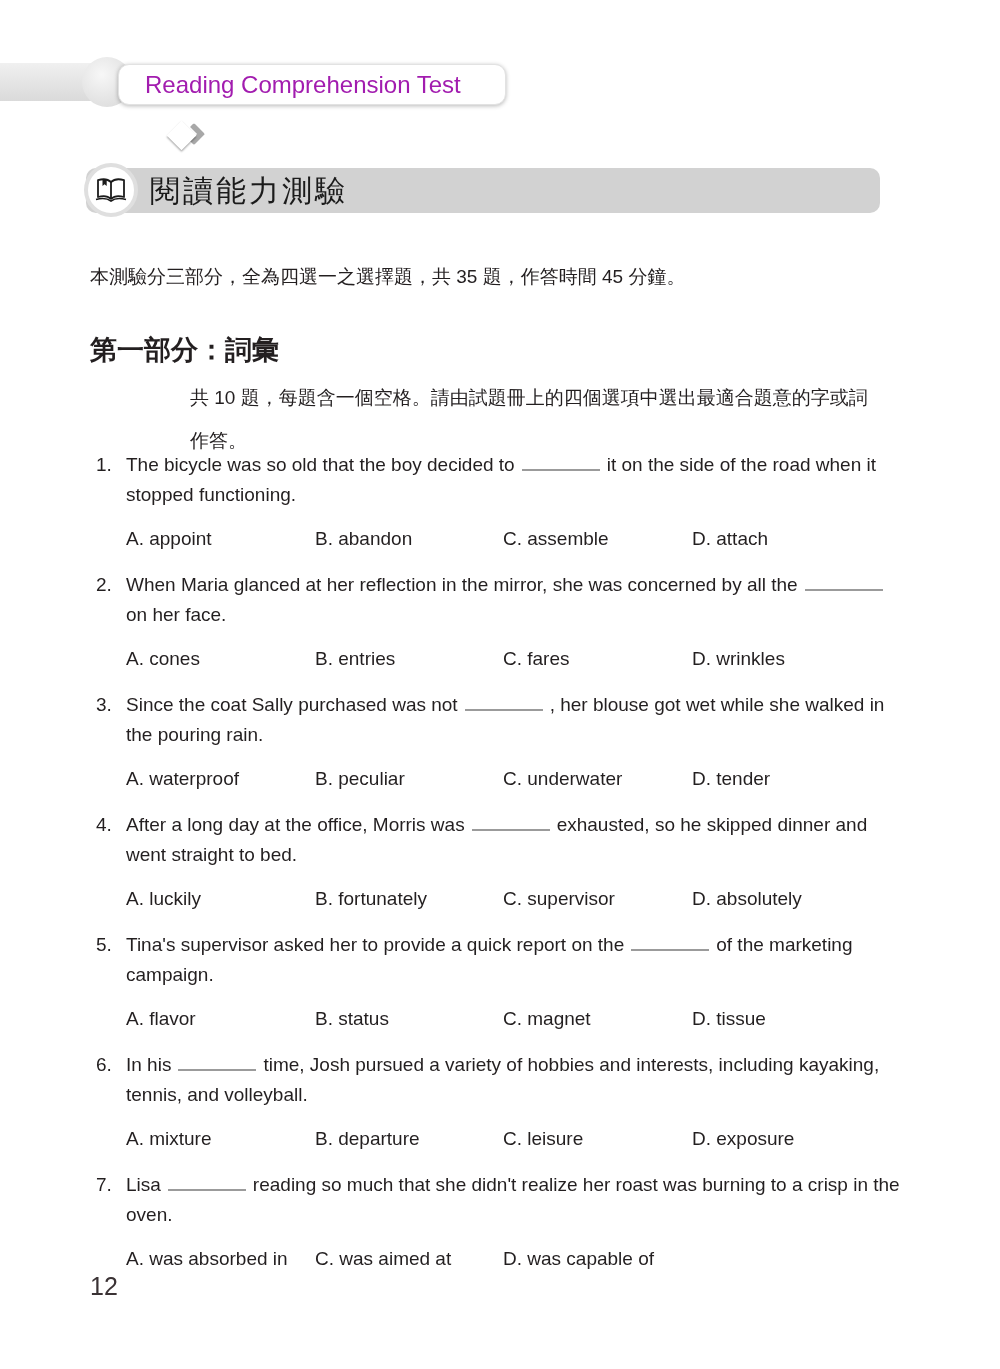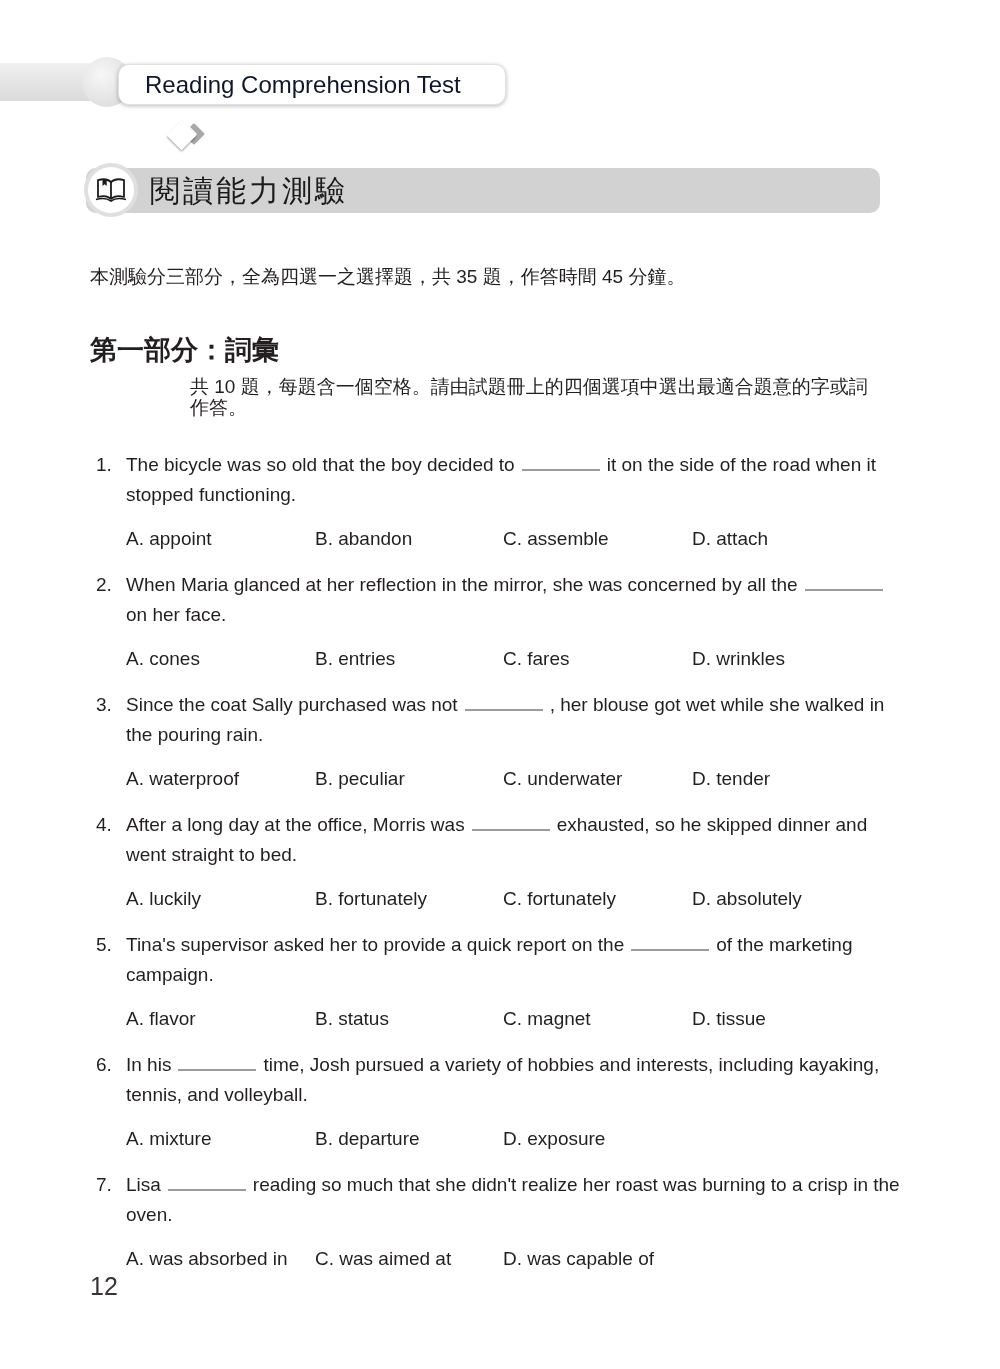--- a/index.html
+++ b/index.html
@@ -53,21 +53,21 @@
     left: 118px; top: 64px;
     width: 388px; height: 41px;
     background: #ffffff;
     border: 1px solid #e2e2e2;
     border-radius: 11px;
     box-shadow: 0 1px 4px rgba(0,0,0,0.28);
     display: flex;
     align-items: center;
     padding-left: 26px;
     font-size: 24px;
-    color: #0f172a;
+    color: #a21caf;
   }
 
   
   .banner {
     position: absolute;
     left: 86px; top: 168px;
     width: 794px; height: 45px;
     background: #d2d2d2;
     border-radius: 10px;
   }
@@ -104,21 +104,21 @@
     position: absolute;
     left: 90px; top: 332px;
     font-size: 27px;
     font-weight: bold;
   }
   .section-desc {
     position: absolute;
     left: 190px; top: 376px;
     width: 696px;
     font-size: 19px;
-    line-height: 21px;
+    line-height: 43px;
   }
 
   
   .questions {
     position: absolute;
     left: 96px; top: 450px;
     width: 810px;
   }
   .question {
     display: flex;
@@ -230,21 +230,21 @@
 
     <div class="question">
       <div class="q-num">4.</div>
       <div class="q-body">
         <div class="q-text">
           <span class="q-before">After a long day at the office, Morris was</span><span class="q-blank"></span><span class="q-after">exhausted, so he skipped dinner and went straight to bed.</span>
         </div>
         <div class="q-options">
             <span>A. luckily</span>
             <span>B. fortunately</span>
-            <span>C. fortunately</span>
+            <span>C. supervisor</span>
             <span>D. absolutely</span>
           </div>
       </div>
     </div>
 
     <div class="question">
       <div class="q-num">5.</div>
       <div class="q-body">
         <div class="q-text">
           <span class="q-before">Tina's supervisor asked her to provide a quick report on the</span><span class="q-blank"></span><span class="q-after">of the marketing campaign.</span>
@@ -260,20 +260,21 @@
 
     <div class="question">
       <div class="q-num">6.</div>
       <div class="q-body">
         <div class="q-text">
           <span class="q-before">In his</span><span class="q-blank"></span><span class="q-after">time, Josh pursued a variety of hobbies and interests, including kayaking, tennis, and volleyball.</span>
         </div>
         <div class="q-options">
             <span>A. mixture</span>
             <span>B. departure</span>
+            <span>C. leisure</span>
             <span>D. exposure</span>
           </div>
       </div>
     </div>
 
     <div class="question">
       <div class="q-num">7.</div>
       <div class="q-body">
         <div class="q-text">
           <span class="q-before">Lisa</span><span class="q-blank"></span><span class="q-after">reading so much that she didn't realize her roast was burning to a crisp in the oven.</span>

